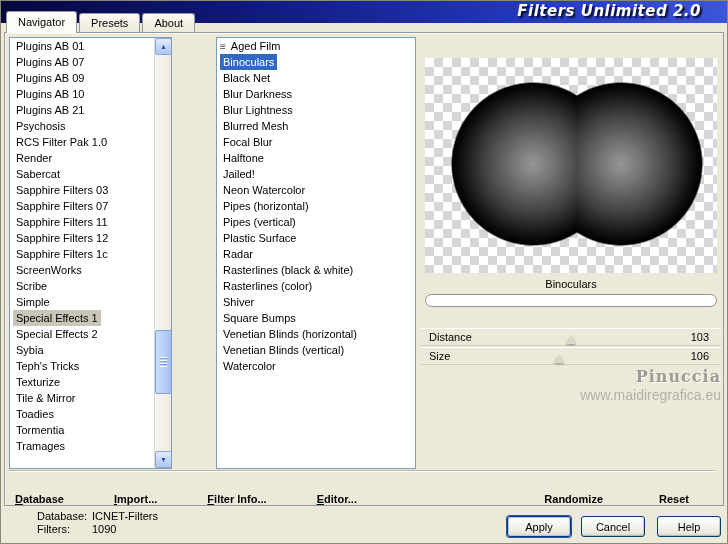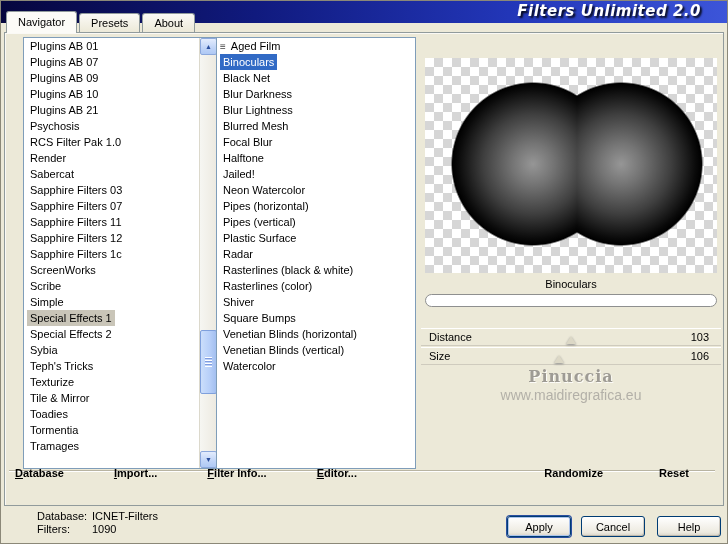--- a/index.html
+++ b/index.html
@@ -49,21 +49,21 @@
     border: 1px solid #919B9C;
     box-shadow: inset 1px 1px 0 #FAF9F5;
   }
 
   
   .listbox {
     position: absolute; top: 36px; height: 432px;
     background: #fff; border: 1px solid #7F9DB9;
     overflow: hidden; z-index: 2;
   }
-  #category-list { left: 22px; width: 194px; padding-right: 10px; }
+  #category-list { left: 8px; width: 163px; padding-right: 10px; }
   #filter-list   { left: 215px; width: 200px; }
   .li { height: 16px; line-height: 16px; padding-left: 3px; white-space: nowrap; overflow: hidden; }
   .li-text { display: inline-block; padding: 0 3px; }
   #category-list .li.selected .li-text { background: #C9C5B8; color: #000; }
   #filter-list  .li.selected .li-text { background: #316AC5; color: #fff; }
   .row-icon { display: none; font-size: 10px; color: #444; margin-right: 2px; vertical-align: 0; }
   .li.has-icon .row-icon { display: inline; }
 
   
   .scrollbar {
@@ -124,36 +124,36 @@
   .param-value { position: absolute; right: 12px; top: 2px; }
   .param-thumb {
     position: absolute; bottom: 1px; width: 0; height: 0;
     transform: translateX(-50%);
     border-left: 5px solid transparent; border-right: 5px solid transparent;
     border-bottom: 8px solid #DCD8C6;
     filter: drop-shadow(0 1px 1px #8a8a8a);
   }
 
   
-  .watermark { position: absolute; left: 420px; top: 366px; width: 300px; text-align: center; }
+  .watermark { position: absolute; left: 420px; top: 366px; width: 300px; text-align: right; }
   .wm-name {
     font-family: "DejaVu Serif", serif;
     font-size: 16px; font-weight: bold; color: #9E9B94; letter-spacing: 1px;
     text-shadow: 1px 1px 0 #FDFCF8;
   }
   .wm-url { font-size: 14px; color: #B3B0A8; margin-top: 1px; }
 
   
   .toolbar-sep {
     position: absolute; left: 8px; top: 469px; width: 706px; height: 2px;
     border-top: 1px solid #B8B4A2; border-bottom: 1px solid #fff;
   }
   .toolbar {
-    position: absolute; left: 8px; top: 464px; width: 706px; height: 26px;
-    display: flex; align-items: flex-start;
+    position: absolute; left: 8px; top: 480px; width: 706px; height: 26px;
+    display: flex; align-items: flex-end;
   }
   .tb-btn {
     background: transparent; border: none;
     font-family: "Liberation Sans", sans-serif;
     font-size: 11px; font-weight: bold; color: #000; padding: 2px 6px;
   }
   .tb-gap { margin-left: 38px; }
   #randomize-button { margin-left: auto; }
   #reset-button { margin-left: 44px; margin-right: 20px; }
 

